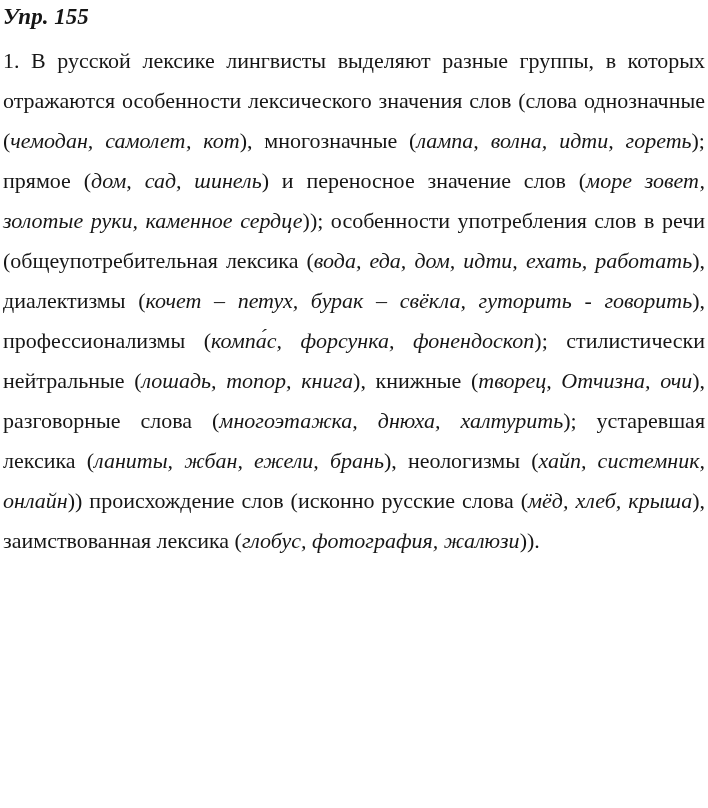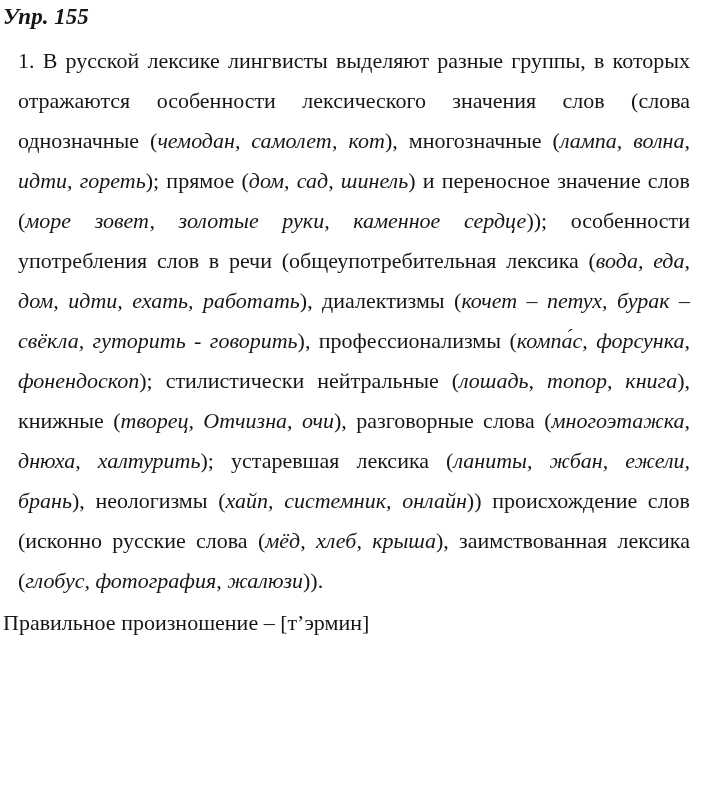--- a/index.html
+++ b/index.html
@@ -24,21 +24,21 @@
     font-style: italic;
     font-size: 23px;
     line-height: 28px;
   }
   .copyright {
     font-size: 22px;
     line-height: 28px;
   }
   .para {
     margin: 0;
-    padding: 0 18px;
+    padding: 0 3px;
     font-size: 22px;
     line-height: 40px;
     text-align: justify;
     text-justify: inter-word;
   }
   .para-1 { margin-top: 6px; }
   .para-2 { margin-top: 50px; }
   .seg-italic { font-style: italic; }
   .seg-roman { font-style: normal; }
   .pronunciation {
@@ -67,20 +67,19 @@
 
 <div class="page">
 
   <div class="header">
     <span class="exercise-label">Упр. 155</span>
   </div>
 
   <p class="para para-1"><span class="seg-roman">1. В русской лексике лингвисты выделяют разные группы, в которых отражаются особенности лексического значения слов (слова однозначные (</span><span class="seg-italic">чемодан, самолет, кот</span><span class="seg-roman">), многозначные (</span><span class="seg-italic">лампа, волна, идти, гореть</span><span class="seg-roman">); прямое (</span><span class="seg-italic">дом, сад, шинель</span><span class="seg-roman">) и переносное значение слов (</span><span class="seg-italic">море зовет, золотые руки, каменное сердце</span><span class="seg-roman">)); особенности употребления слов в речи (общеупотребительная лексика (</span><span class="seg-italic">вода, еда, дом, идти, ехать, работать</span><span class="seg-roman">), диалектизмы (</span><span class="seg-italic">кочет – петух, бурак – свёкла, гуторить - говорить</span><span class="seg-roman">), профессионализмы (</span><span class="seg-italic">компа́с, форсунка, фонендоскоп</span><span class="seg-roman">); стилистически нейтральные (</span><span class="seg-italic">лошадь, топор, книга</span><span class="seg-roman">), книжные (</span><span class="seg-italic">творец, Отчизна, очи</span><span class="seg-roman">), разговорные слова (</span><span class="seg-italic">многоэтажка, днюха, халтурить</span><span class="seg-roman">); устаревшая лексика (</span><span class="seg-italic">ланиты, жбан, ежели, брань</span><span class="seg-roman">), неологизмы (</span><span class="seg-italic">хайп, системник, онлайн</span><span class="seg-roman">)) происхождение слов (исконно русские слова (</span><span class="seg-italic">мёд, хлеб, крыша</span><span class="seg-roman">), заимствованная лексика (</span><span class="seg-italic">глобус, фотография, жалюзи</span><span class="seg-roman">)).</span></p>
 
 
-  <p class="pronunciation">Правильное произношение – [т’эрмин]</p>
 
   <svg class="watermark" width="240" height="208" viewBox="0 0 240 208">
     <text x="16" y="74" font-size="42" letter-spacing="1" transform="rotate(39 16 74)" stroke="#b3b3b3">reshak.ru</text>
     <text x="26" y="178" font-size="84" stroke="#b3b3b3">©</text>
   </svg>
 
 </div>
 
 </body></html>

